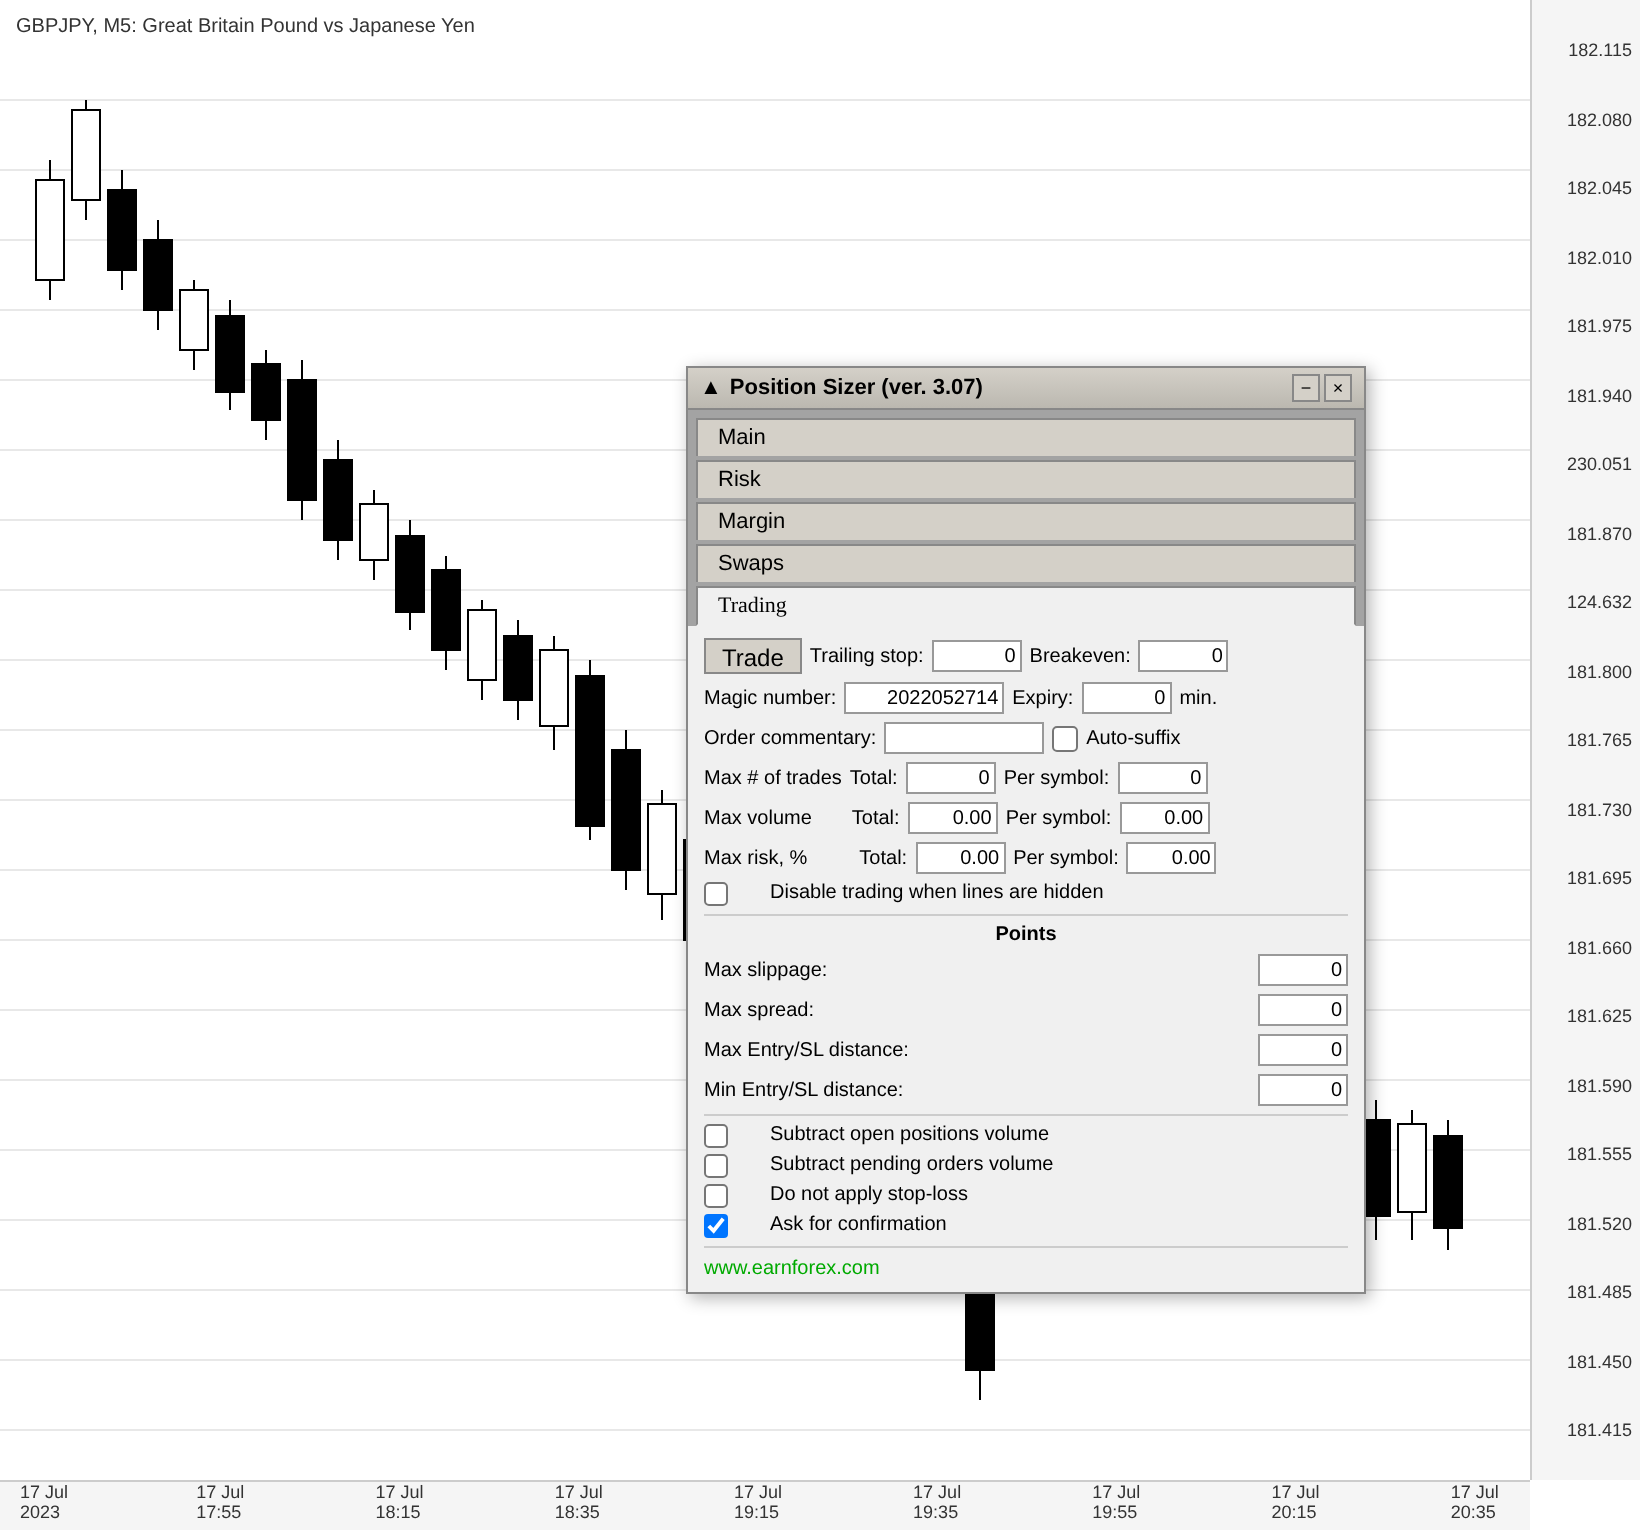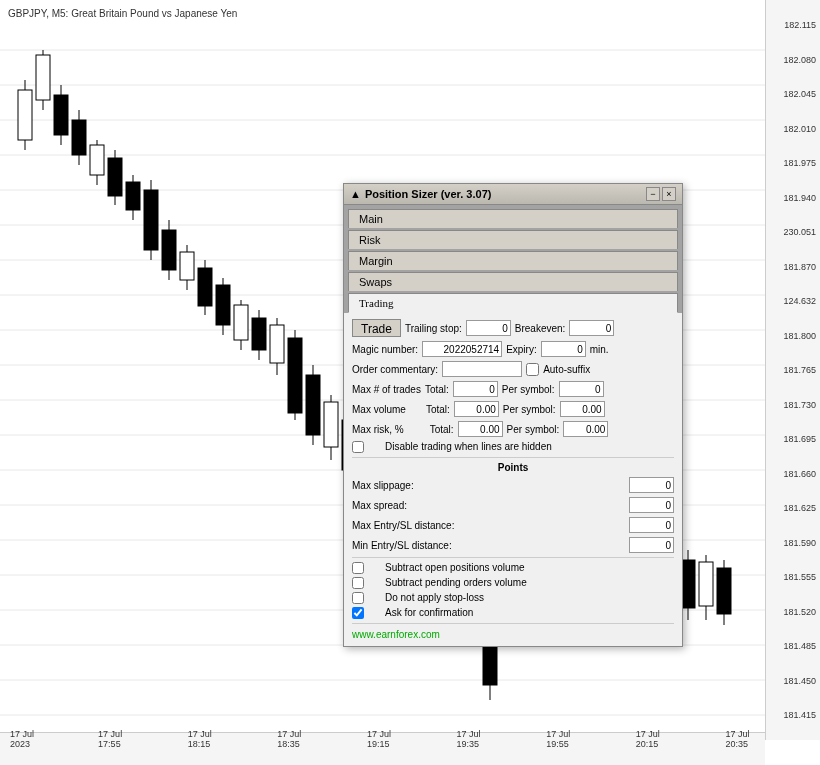--- a/index.html
+++ b/index.html
@@ -52,22 +52,22 @@
     }
 
     
     .time-axis {
       position: absolute;
       bottom: 0; left: 0;
       width: 765px; height: 25px;
       background: #f5f5f5;
       border-top: 1px solid #ccc;
       display: flex;
-      align-items: flex-end;
-      padding: 16px 10px;
+      align-items: flex-start;
+      padding: 0 10px;
       gap: 60px;
     }
 
     .time-label {
       font-size: 9px;
       color: #333;
     }
 
     
     .candles-area {

